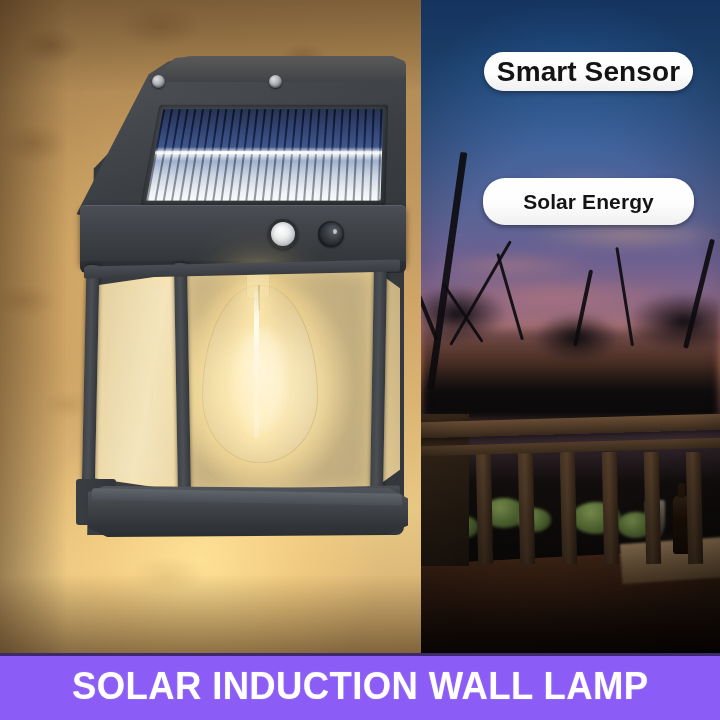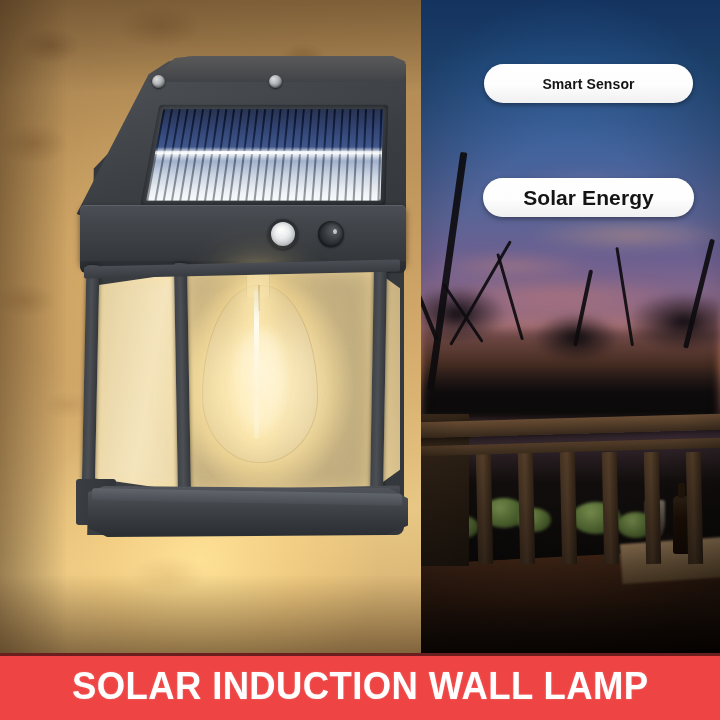--- a/index.html
+++ b/index.html
@@ -358,28 +358,28 @@
     position:absolute;
     background:linear-gradient(180deg,#ffffff 0%,#fdfdfd 55%,#f0f0f0 100%);
     border-radius:22px;
     color:#141414;
     font-weight:700;
     display:flex; align-items:center; justify-content:center;
     letter-spacing:.1px;
     box-shadow:0 2px 5px rgba(0,0,0,.38);
     white-space:nowrap;
   }
-  .badge-1{ left:63px; top:64px;  width:209px; height:39px; font-size:14px; }
+  .badge-1{ left:63px; top:52px;  width:209px; height:39px; font-size:28px; }
   .badge-2{ left:57px; top:115px; width:219px; height:39px; font-size:19px; }
-  .badge-3{ left:62px; top:178px; width:211px; height:39px; font-size:21px; }
+  .badge-3{ left:62px; top:178px; width:211px; height:47px; font-size:21px; }
 
   
   .banner{
     position:absolute; left:0; top:653px; width:720px; height:67px;
-    background:#ef4444;
+    background:#8b5cf6;
     display:flex; align-items:center; justify-content:center;
   }
   .banner-title{
     color:#ffffff;
     font-size:38px;
     font-weight:700;
     letter-spacing:.4px;
     transform:scaleX(.96);
     white-space:nowrap;
     text-shadow:0 0 2px rgba(255,255,255,.25);

